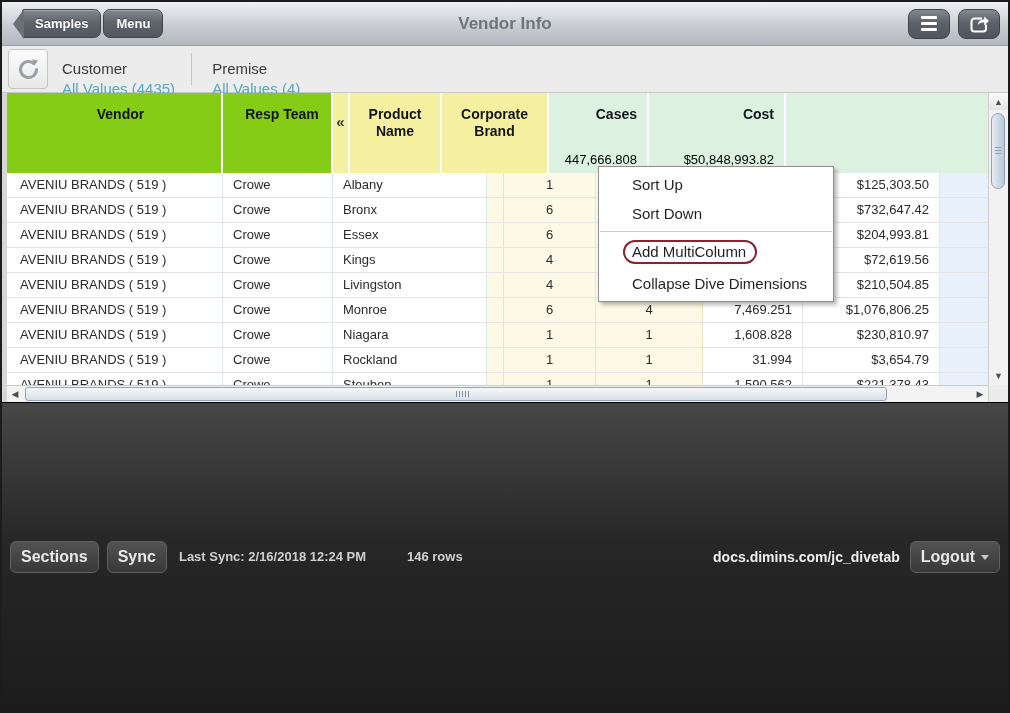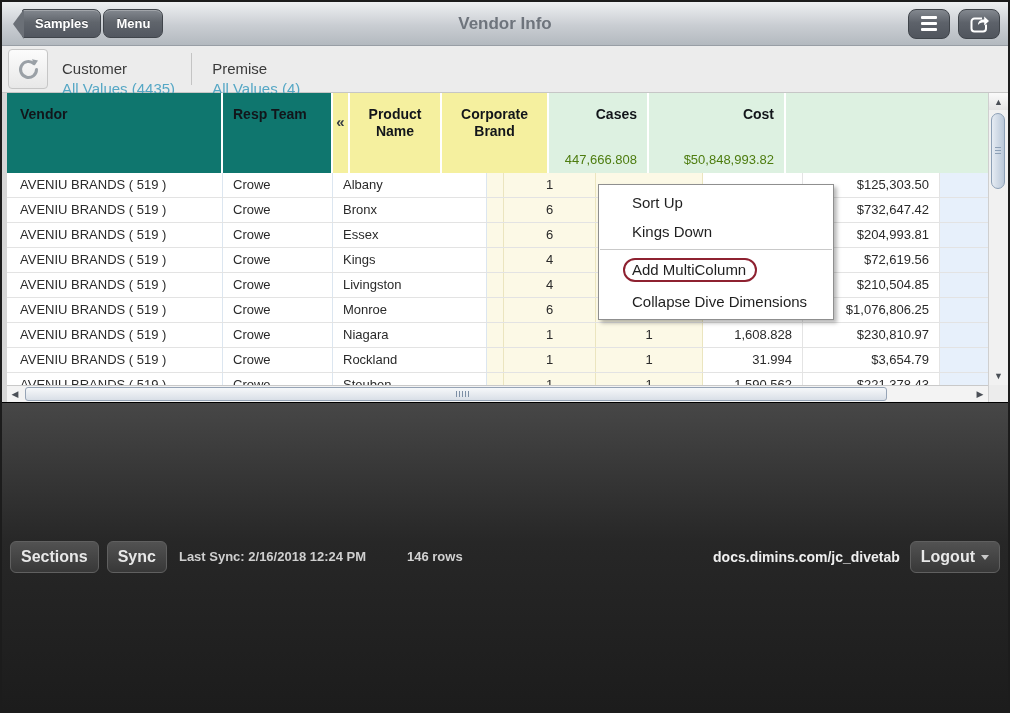--- a/index.html
+++ b/index.html
@@ -43,25 +43,25 @@
   .filter-sep { width:1px; height:32px; background:#c4c4c4; margin-right:16px; }
 
   
   .main { flex:1; display:flex; min-height:0; }
   .table-area { flex:1; display:flex; flex-direction:column; min-width:0;
                 border-left:5px solid #d6d6d6; }
   .thead { height:80px; flex:0 0 80px; display:flex; }
   .hcell { display:flex; flex-direction:column; justify-content:space-between;
            border-right:2px solid #fff; font-weight:bold; font-size:14px; color:#12151a;
            padding:13px 0 6px 0; cursor:pointer; }
-  .hc-blue   { background:#0f766e; }
+  .hc-blue   { background:#84cc16;text-align:center; }
   .hc-yellow { background:#f5f09f; }
   .hc-green  { background:#ddf1e1; }
   .hlabel { line-height:17px; }
-  .htotal { font-weight:normal; font-size:13px; color:#4d7c0f; text-align:right; padding-right:10px; }
+  .htotal { font-weight:normal; font-size:13px; color:#000000; text-align:right; padding-right:10px; }
 
   .tbody { flex:1; overflow:hidden; background:#fff; }
   .trow { display:flex; height:25px; border-bottom:1px solid #e3e3e3; background:#fff; }
   .cell { font-size:13px; color:#2a2a2a; line-height:24px; white-space:nowrap; overflow:hidden;
           border-right:1px solid #dce6f0; }
 
   .c-vendor  { width:216px; padding-left:13px; }
   .c-team    { width:110px; padding-left:10px; }
   .c-county  { width:154px; padding-left:10px; }
   .c-collapse{ width:17px;  }
@@ -109,21 +109,21 @@
           color:#e8e8e8; font-weight:bold; font-size:16px; padding:6px 10px; cursor:pointer; }
   .sbtn + .sbtn { margin-left:8px; }
   .last-sync { color:#cfcfcf; font-weight:bold; font-size:13px; margin-left:12px; }
   .row-count { position:absolute; left:405px; color:#d2d2d2; font-weight:bold; font-size:13px; }
   .sb-right { margin-left:auto; display:flex; align-items:center; gap:10px; }
   .server { color:#efefef; font-weight:bold; font-size:14px; }
   .caret { display:inline-block; margin-left:6px; border-left:4px solid transparent;
            border-right:4px solid transparent; border-top:5px solid #c9c9c9; vertical-align:middle; }
 
   
-  .ctx-menu { position:absolute; left:596px; top:182px; width:236px; background:#fff;
+  .ctx-menu { position:absolute; left:596px; top:164px; width:236px; background:#fff;
               border:1px solid #8f8f8f; box-shadow:3px 3px 4px rgba(0,0,0,.28); z-index:10;
               padding:3px 0; }
   .ctx-item { font-size:15px; color:#1f1f1f; padding:5px 10px 5px 33px; line-height:19px;
               cursor:pointer; white-space:nowrap; }
   .ctx-sep { height:1px; background:#c9c9c9; margin:3px 1px; }
   .circled { display:inline-block; border:2px solid #8e2130; border-radius:12px;
              padding:0 9px 1px 7px; margin-left:-9px; }
 </style>
 </head>
 <body>
@@ -322,21 +322,21 @@
     <span class="last-sync">Last Sync: 2/16/2018 12:24 PM</span>
     <span class="row-count">146 rows</span>
     <div class="sb-right">
       <span class="server">docs.dimins.com/jc_divetab</span>
       <button class="sbtn"><span>Logout</span><span class="caret"></span></button>
     </div>
   </div>
 
   <div class="ctx-menu">
     <div class="ctx-item">Sort Up</div>
-    <div class="ctx-item">Kings Down</div>
+    <div class="ctx-item">Sort Down</div>
     <div class="ctx-sep"></div>
     <div class="ctx-item">
       <span class="circled">Add MultiColumn</span>
     </div>
     <div class="ctx-item">Collapse Dive Dimensions</div>
   </div>
 
 </div>
 
 </body></html>

